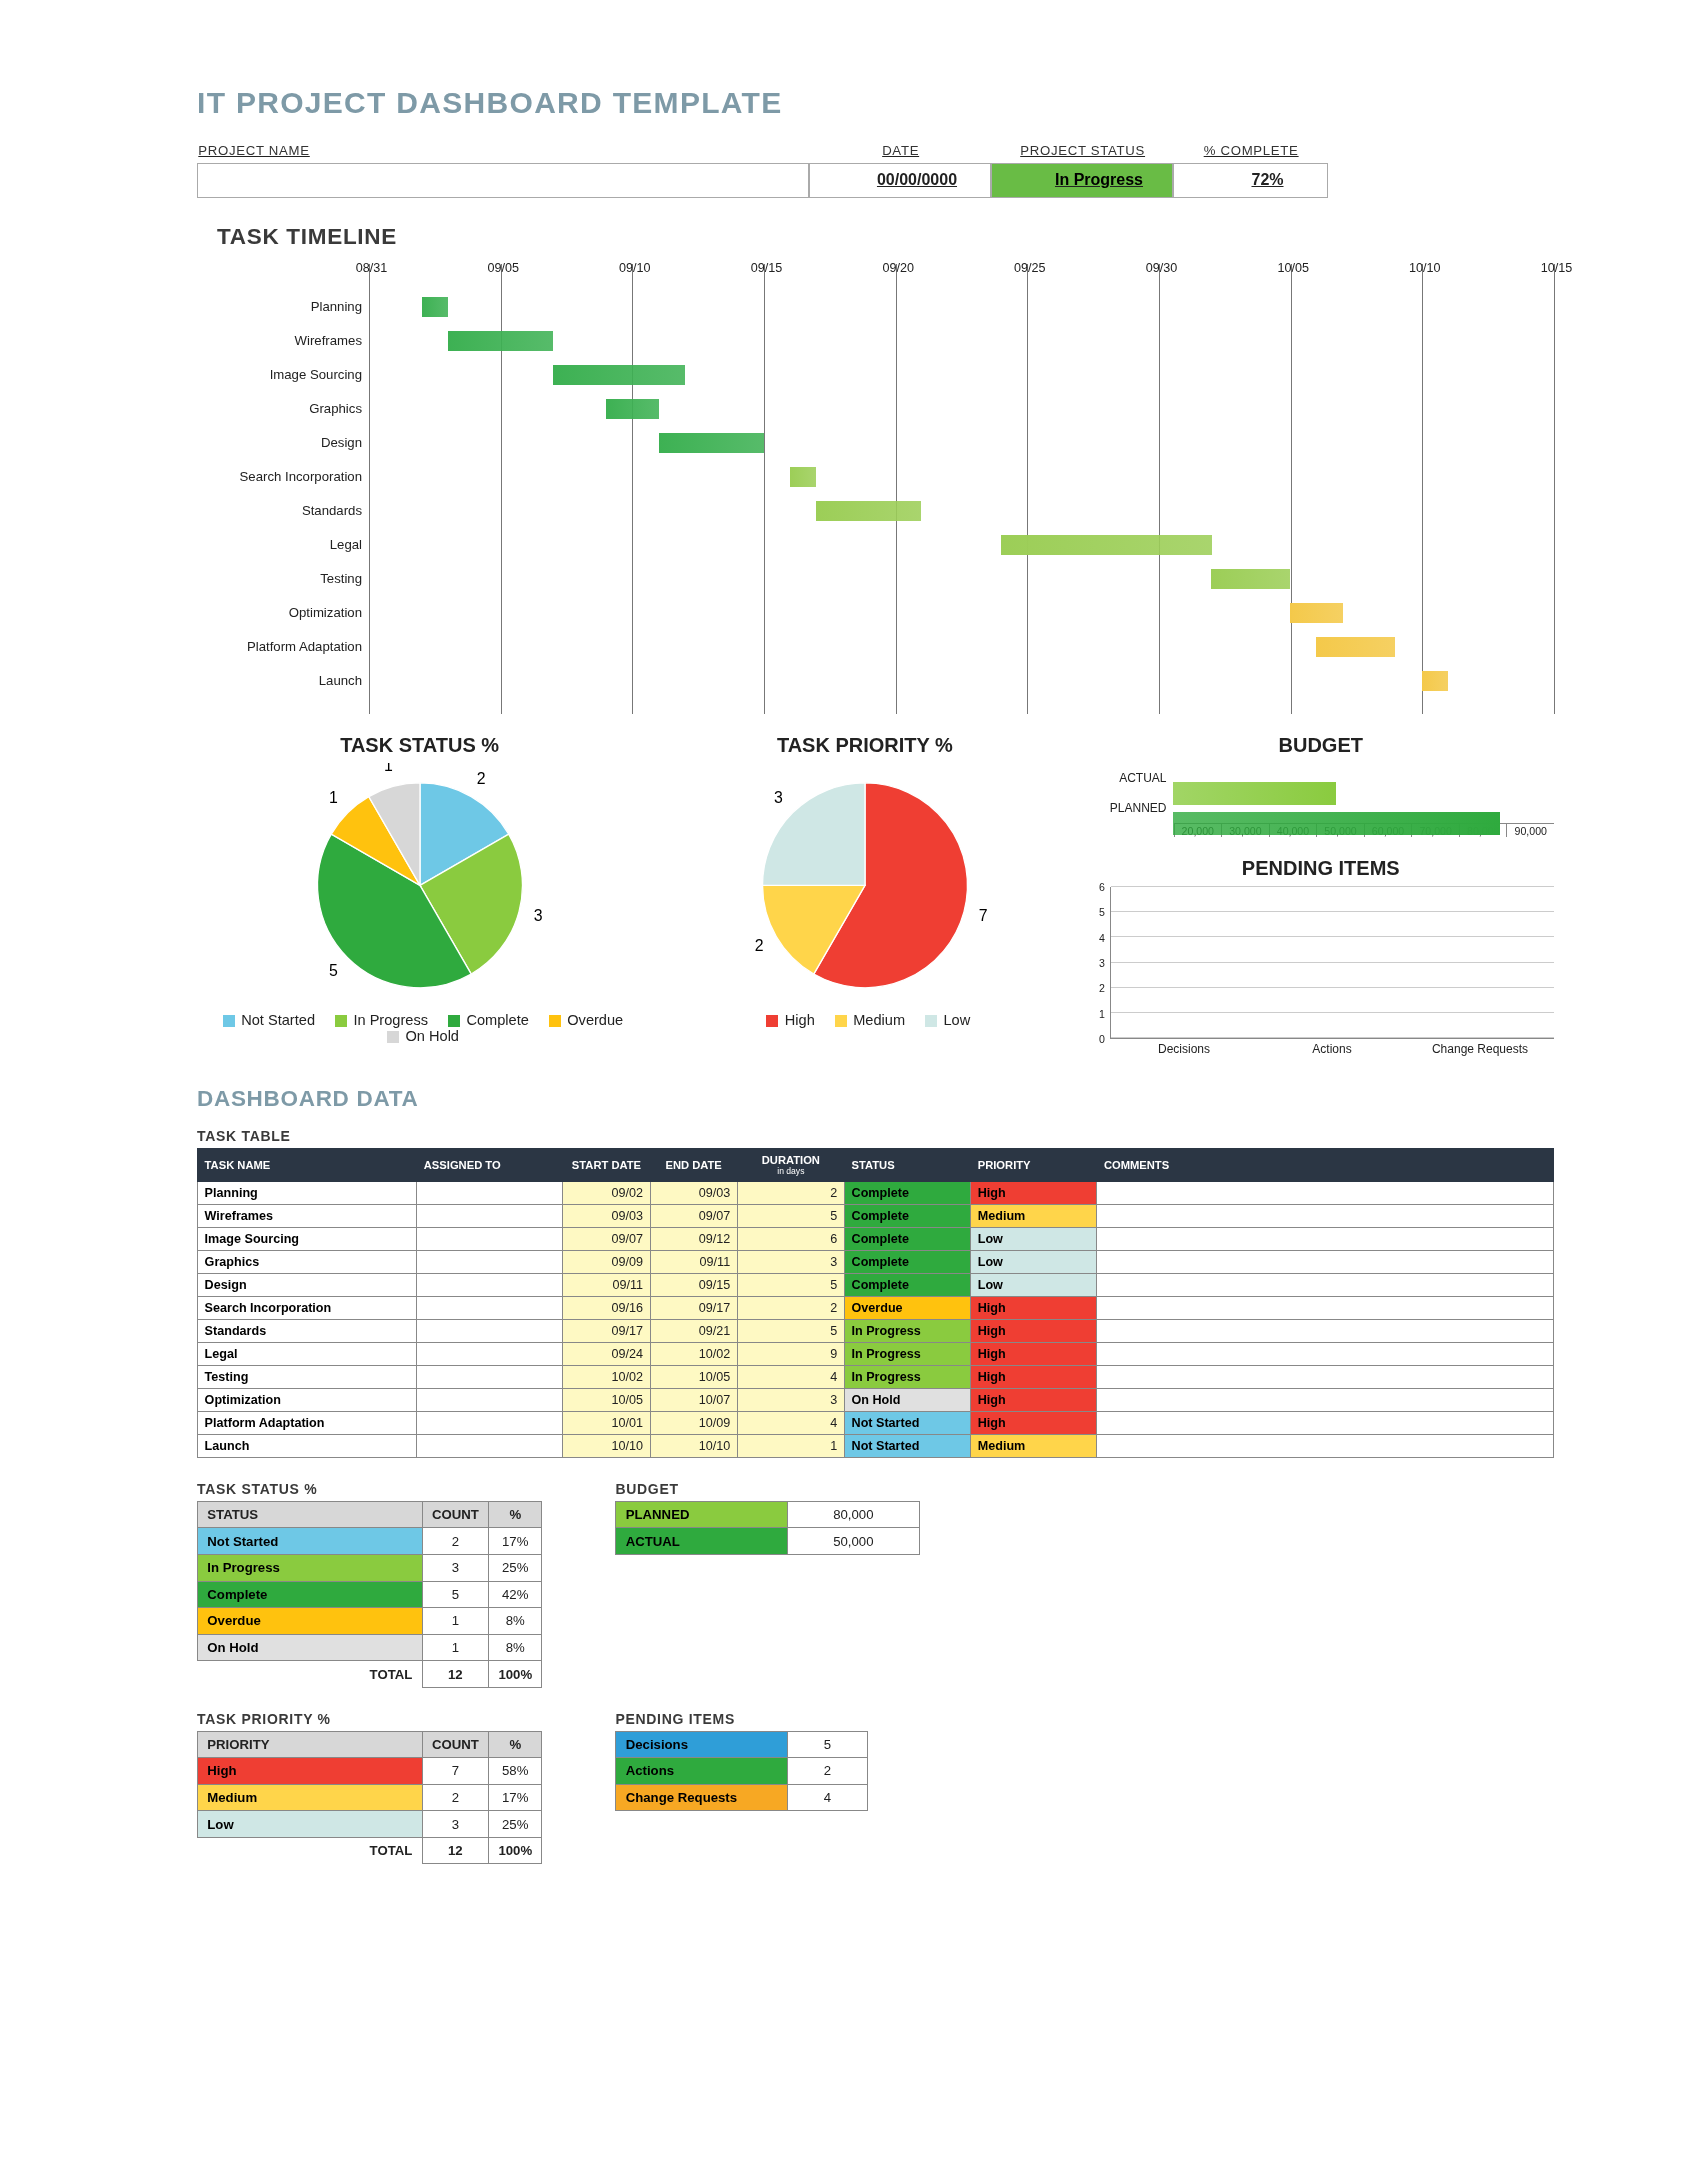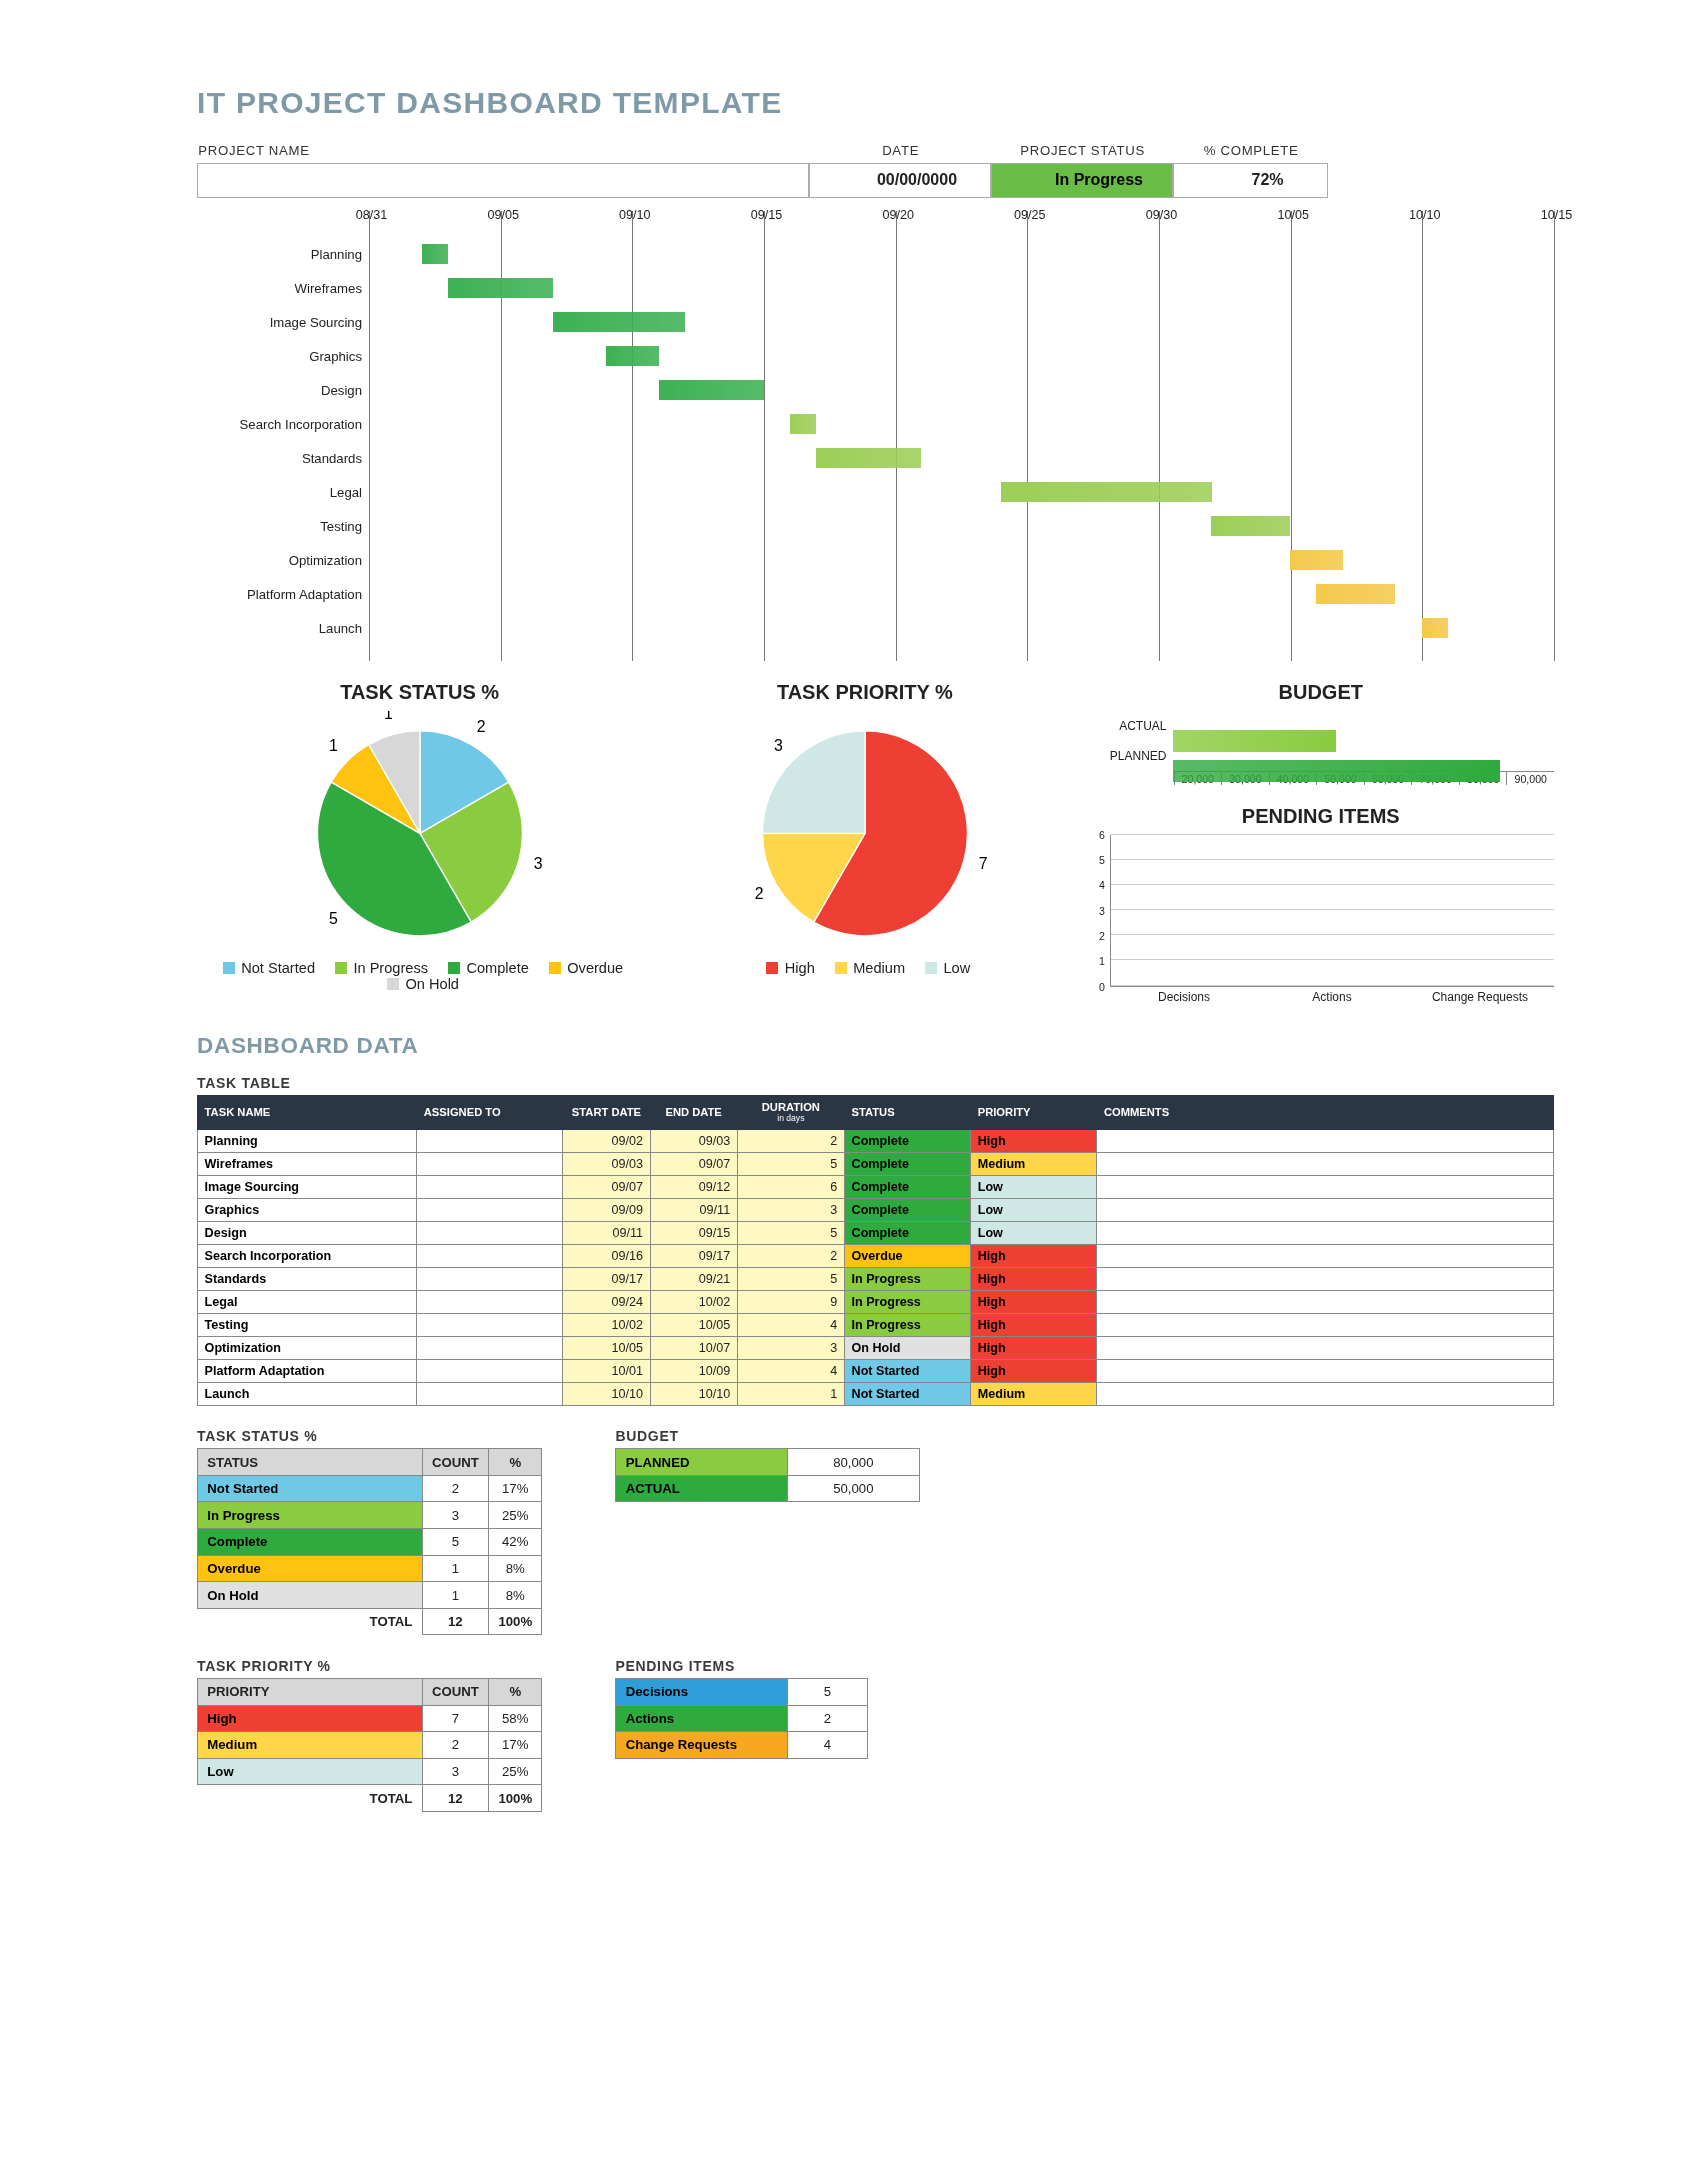--- a/index.html
+++ b/index.html
@@ -1,21 +1,21 @@
 <!DOCTYPE html>
 <html style="font-size:10.6px"><head>
 <meta charset="utf-8">
 <style>
 html,body{margin:0;padding:0;background:#fff;font-family:Arial,Helvetica,sans-serif;color:#222;}
 .page{width:1687px;height:2183px;box-sizing:border-box;padding:86px 165px 86px 165px;position:relative;margin-left:32px;}
 h1.title{color:#7e9aa7;font-size:30px;letter-spacing:1.3px;margin:0 0 20px 0;font-weight:bold;}
 h2.section{color:#3a3a3a;font-size:22.5px;letter-spacing:0.7px;margin:26.5px 0 6.6px 0;font-weight:bold;}
 h3.sub{color:#3a3a3a;font-size:14px;letter-spacing:0.7px;margin:16px 0 4px 0;font-weight:bold;}
 
-.hdr-row{display:flex;align-items:center;}
+.hdr-row{display:flex;align-items:center;text-decoration:underline;}
 .hdr-cell{margin-right:0;}
 .hdr-label{font-size:13.2px;color:#333;padding:2.6px 0 5.3px 1.3px;letter-spacing:0.7px;}
 .hdr-box{border:0.7px solid #aaa;height:33px;display:flex;align-items:center;justify-content:center;font-size:16px;padding-left:34px;}
 .hdr-name{width:576px;}
 .hdr-date{width:146px;font-weight:bold;}
 .hdr-status{width:146px;font-weight:bold;background:#69bc45;color:#000;}
 .hdr-pct{width:119px;font-weight:bold;}
 
 .gantt{position:relative;margin-top:13.2px;height:450px;}
 .gantt .axis{position:absolute;left:172px;right:0;top:0;bottom:0;}
@@ -98,20 +98,21 @@
     <div class="hdr-cell">
       <div class="hdr-label" style="text-align:center">PROJECT  STATUS</div>
       <div class="hdr-box hdr-status">In Progress</div>
     </div>
     <div class="hdr-cell">
       <div class="hdr-label" style="text-align:center">% COMPLETE</div>
       <div class="hdr-box hdr-pct">72%</div>
     </div>
   </div>
 
+  <h2 class="section" style="margin-left:20px">TASK TIMELINE</h2>
 
   <div class="gantt">
     <div class="axis" id="gantt-axis">
         <div class="tick" style="left: 0%;">
           <span>08/31</span>
         </div>
         <div class="tick" style="left: 11.1111%;">
           <span>09/05</span>
         </div>
         <div class="tick" style="left: 22.2222%;">

